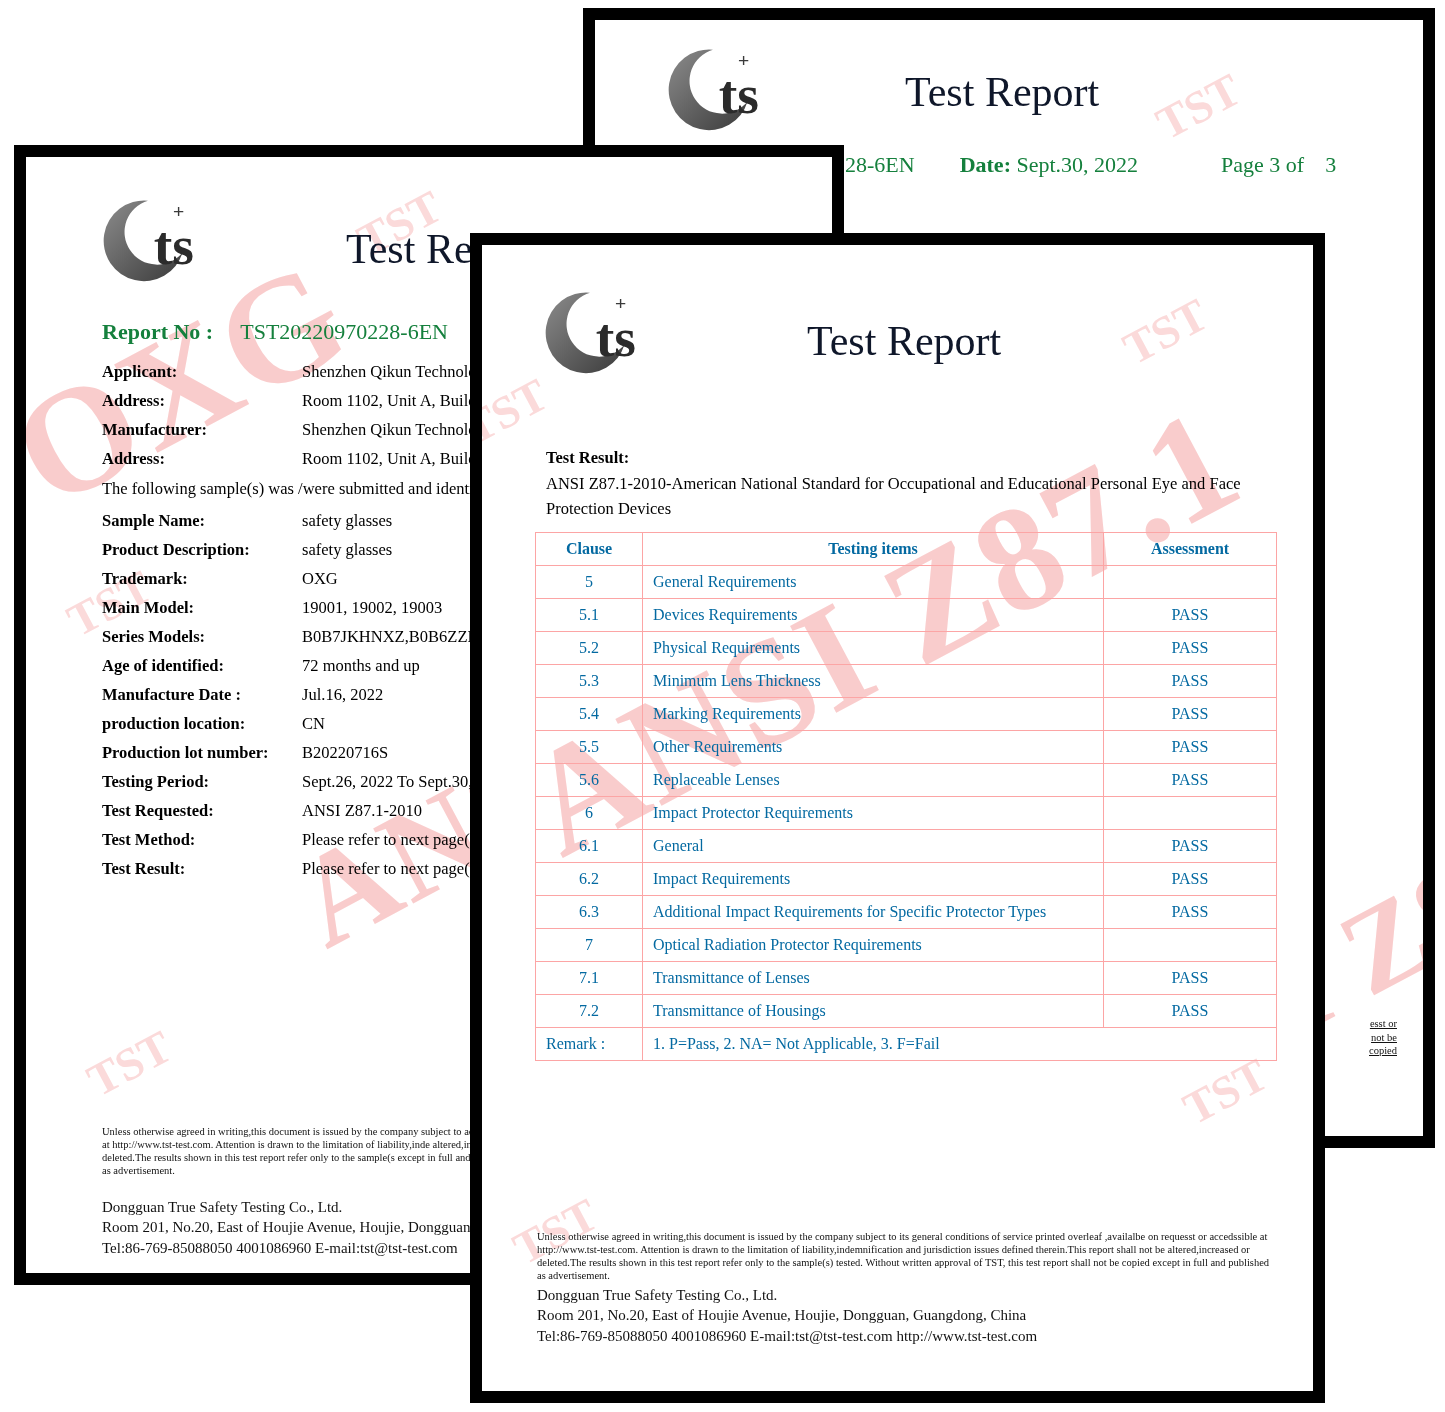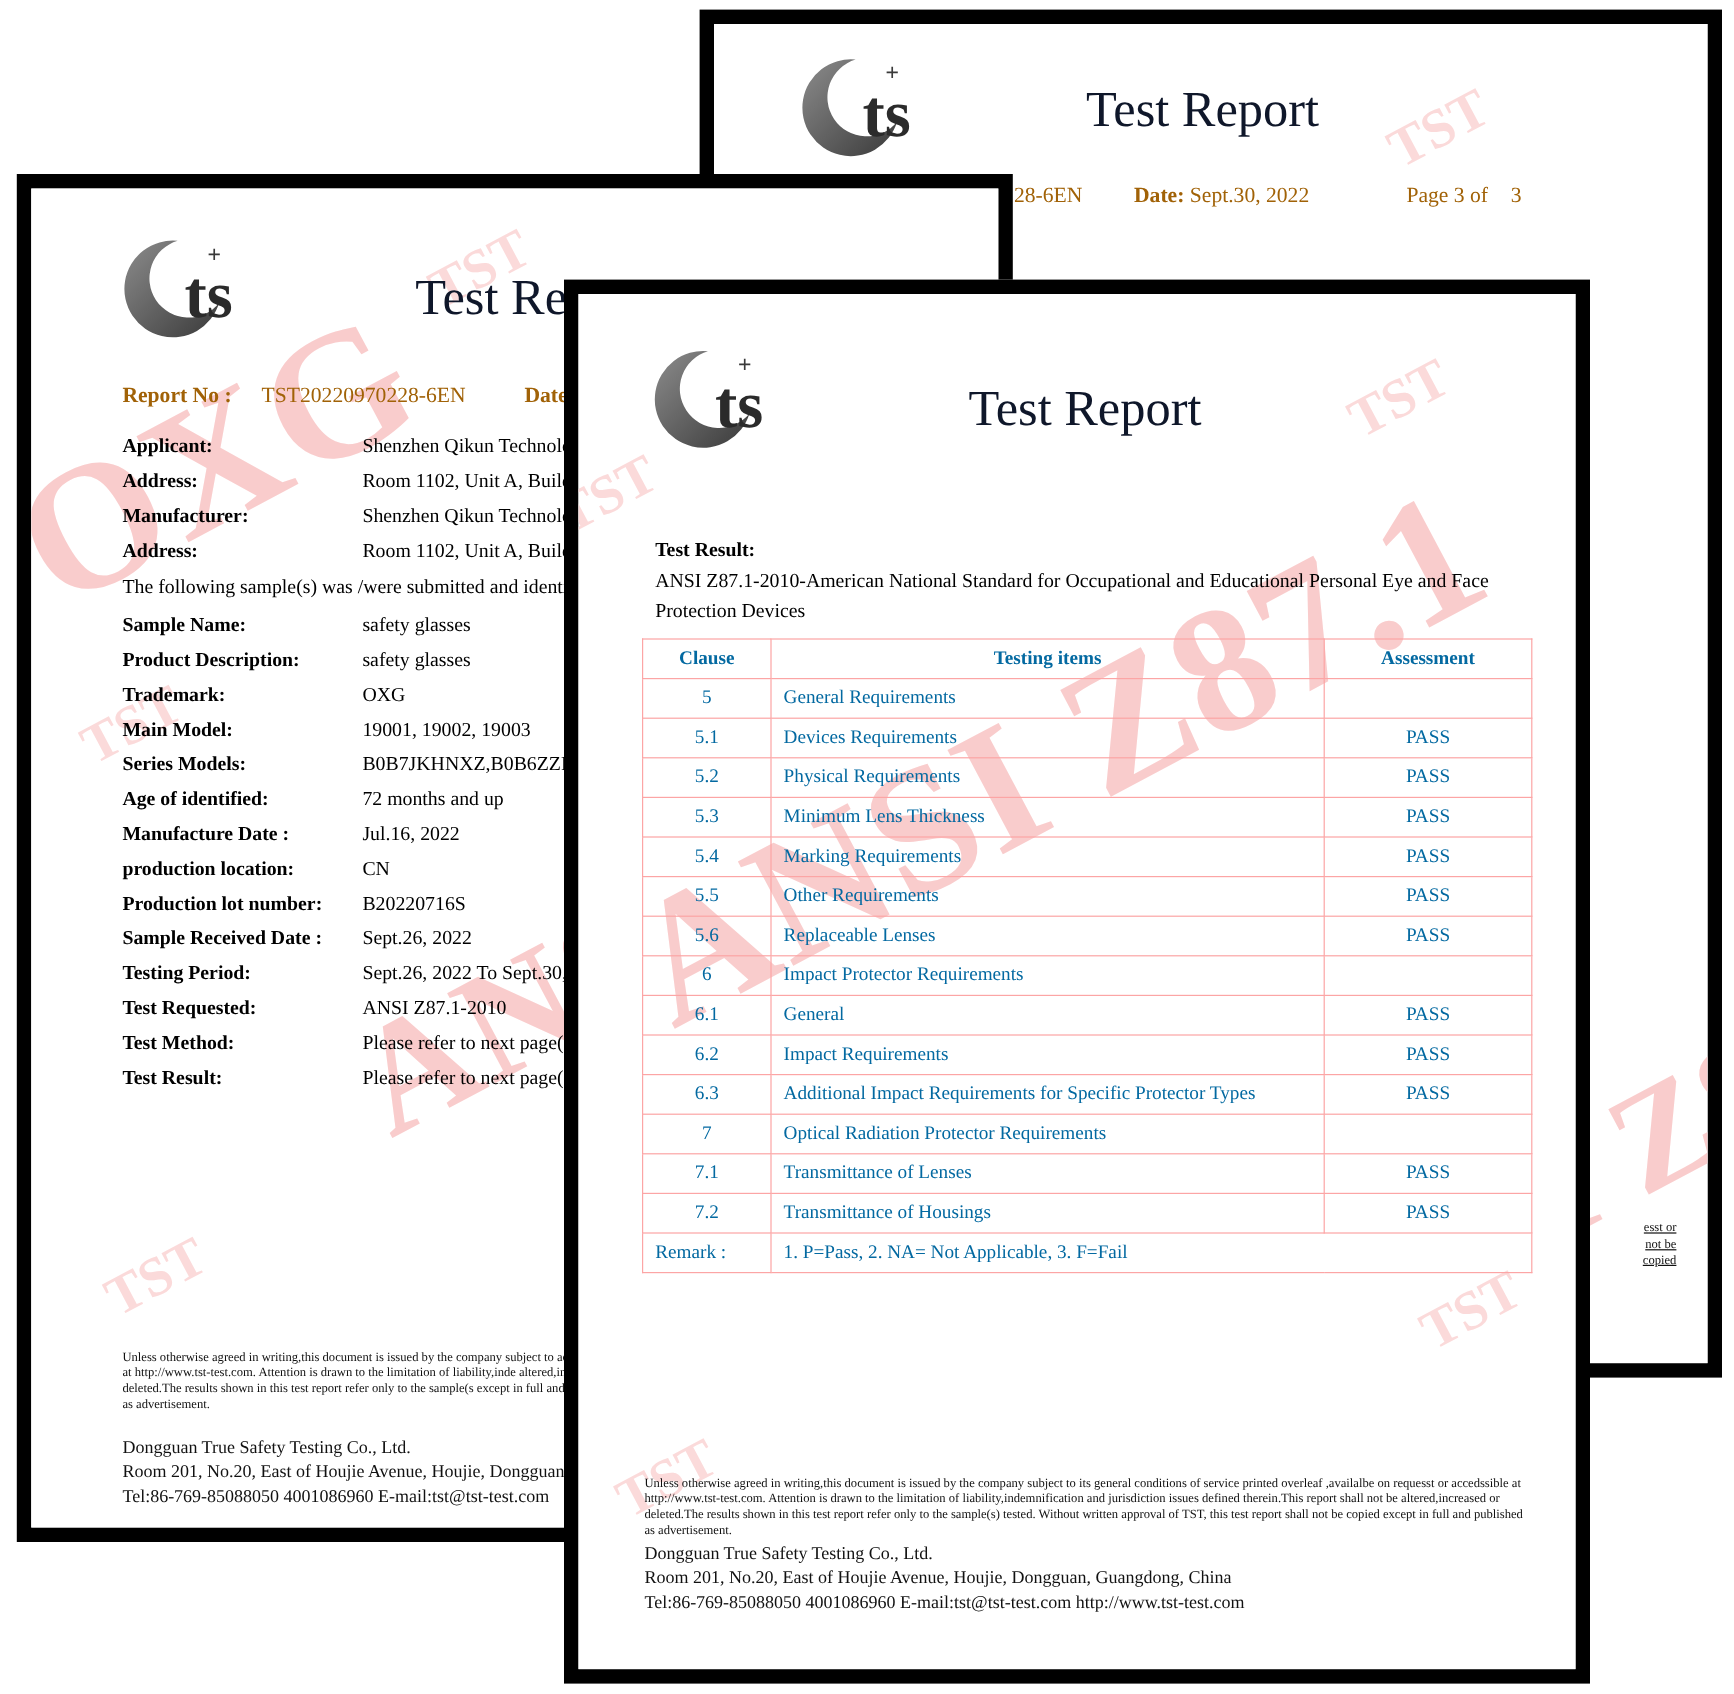--- a/index.html
+++ b/index.html
@@ -91,22 +91,22 @@
 
   .doc-title {
     position: absolute;
     font-size: 42px;
     font-family: "Liberation Serif", serif;
     color: #0f172a;
   }
 
   .meta-row {
     position: absolute;
-    font-size: 18px;
-    color: #a16207;
+    font-size: 22px;
+    color: #15803d;
     white-space: nowrap;
   }
   .meta-row span { display: inline-block; }
 
   .lbl { font-weight: bold; }
 
   
   .info {
     position: absolute;
     font-size: 16.5px;
@@ -314,24 +314,20 @@
       </div>
       <div class="info-line">
         <div class="k">production location:</div>
         <div class="v">CN</div>
       </div>
       <div class="info-line">
         <div class="k">Production lot number:</div>
         <div class="v">B20220716S</div>
       </div>
       <div class="info-line">
-        <div class="k">Sample Received Date :</div>
-        <div class="v">Sept.26, 2022</div>
-      </div>
-      <div class="info-line">
         <div class="k">Testing Period:</div>
         <div class="v">Sept.26, 2022 To Sept.30, 2</div>
       </div>
       <div class="info-line">
         <div class="k">Test Requested:</div>
         <div class="v">ANSI Z87.1-2010</div>
       </div>
       <div class="info-line">
         <div class="k">Test Method:</div>
         <div class="v">Please refer to next page(s).</div>

